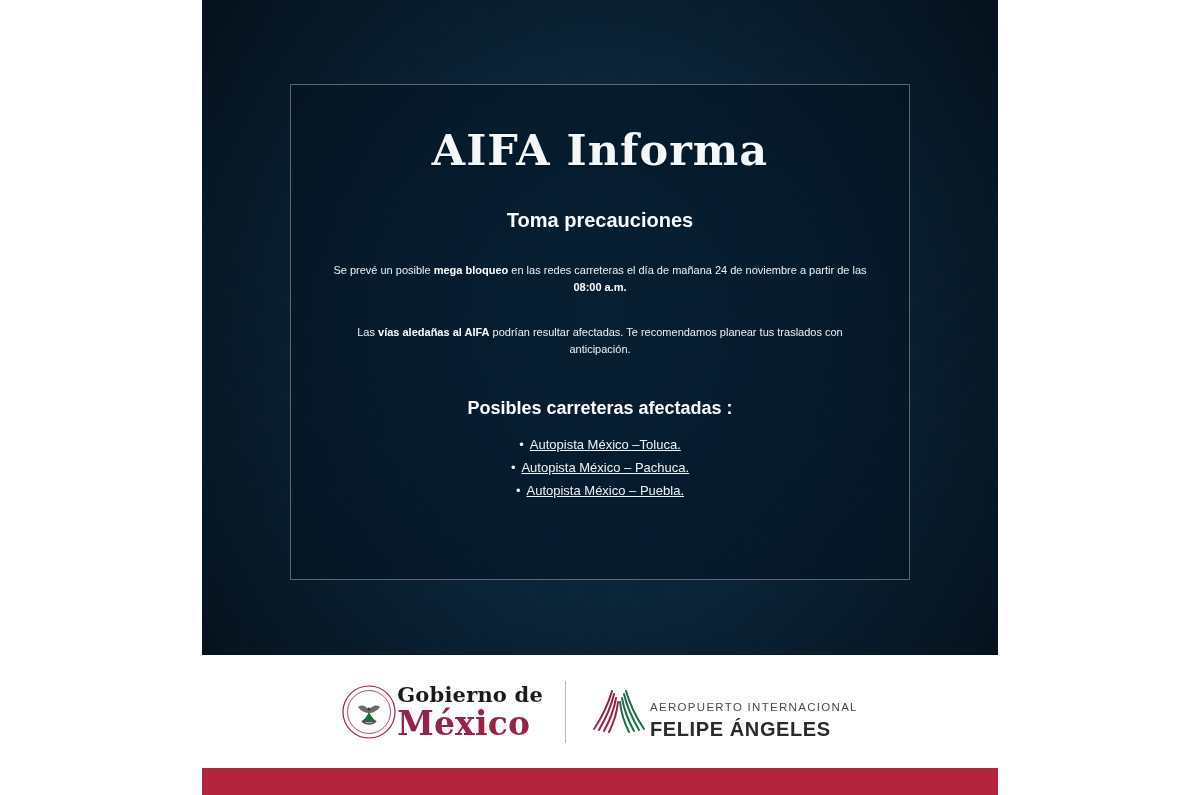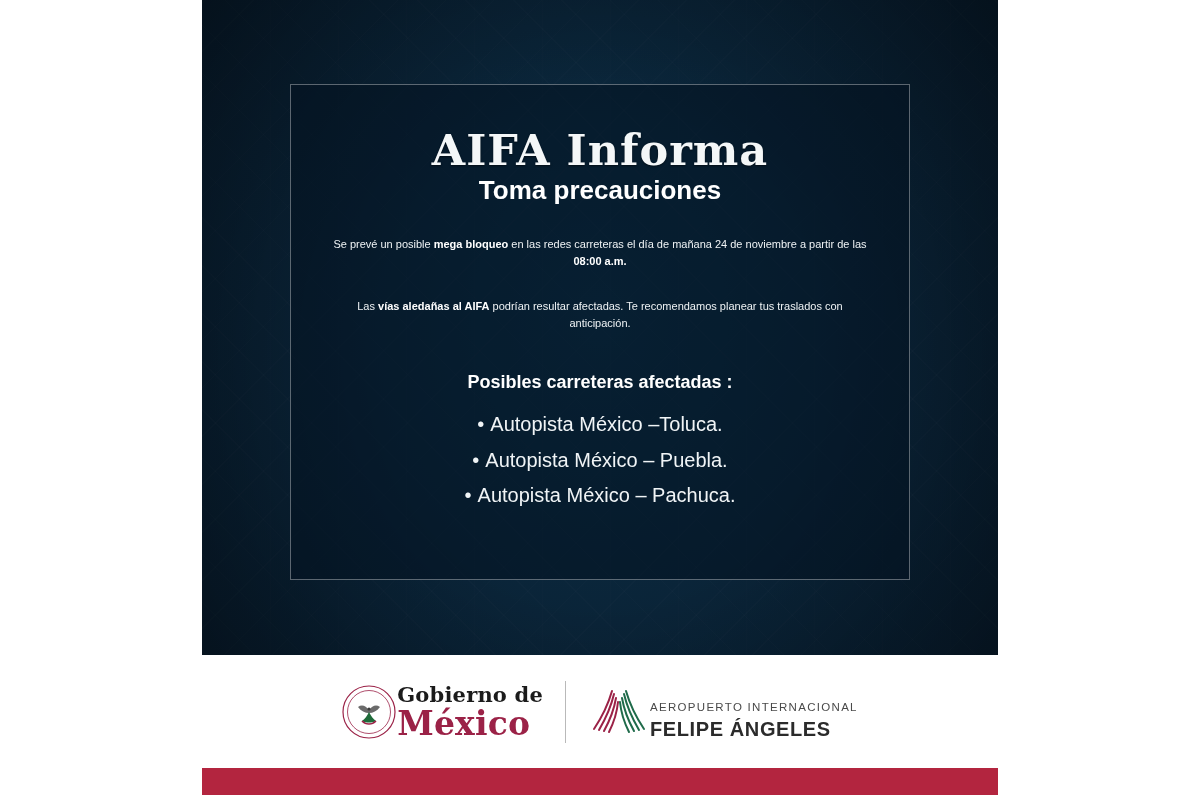--- a/index.html
+++ b/index.html
@@ -69,22 +69,23 @@
     font-family: "DejaVu Serif", "Liberation Serif", serif;
     font-weight: bold;
     font-size: 43px;
     letter-spacing: 1px;
     margin: 14px 0 0 0;
     color: #f4f7f8;
     text-shadow: 0 1px 2px rgba(0,0,0,0.5);
   }
 
   .notice-subtitle {
-    font-size: 26px;
-    font-weight: bold;
+    font-size: 20px;
+    font-weight: bold;
+    margin-top: 34px;
     color: #ffffff;
   }
 
   .notice-para {
     font-size: 11px;
     line-height: 1.55;
     margin-top: 30px;
     color: #eef2f4;
     padding: 0 10px;
   }
@@ -102,23 +103,24 @@
     margin-top: 40px;
     color: #ffffff;
   }
 
   .road-list {
     list-style: none;
     margin: 14px 0 0 0;
     padding: 0;
   }
   .road-list li {
-    font-size: 20px;
+    font-size: 13px;
     line-height: 1.78;
     color: #f0f4f6;
+    text-decoration: underline;
   }
   .road-list li .bullet {
     display: inline-block;
     margin-right: 6px;
   }
 
   
   .footer-band {
     position: absolute;
     left: 202px;
@@ -229,22 +231,22 @@
       <div class="notice-subtitle">Toma precauciones</div>
 
       <p class="notice-para"><span>Se prevé un posible </span><b>mega bloqueo</b><span> en las redes carreteras el día de mañana 24 de noviembre a partir de las </span><b>08:00 a.m.</b></p>
 
       <p class="notice-para second"><span>Las </span><b>vías aledañas al AIFA</b><span> podrían resultar afectadas. Te recomendamos planear tus traslados con anticipación.</span></p>
 
       <div class="list-heading">Posibles carreteras afectadas :</div>
 
       <ul class="road-list">
         <li><span class="bullet">•</span><span>Autopista México –Toluca.</span></li>
+        <li><span class="bullet">•</span><span>Autopista México – Pachuca.</span></li>
         <li><span class="bullet">•</span><span>Autopista México – Puebla.</span></li>
-        <li><span class="bullet">•</span><span>Autopista México – Pachuca.</span></li>
       </ul>
 
     </div>
   </div>
 
   <div class="footer-band">
     <div class="footer-inner">
 
       <div class="gob-logo">
         <div class="eagle-seal">

